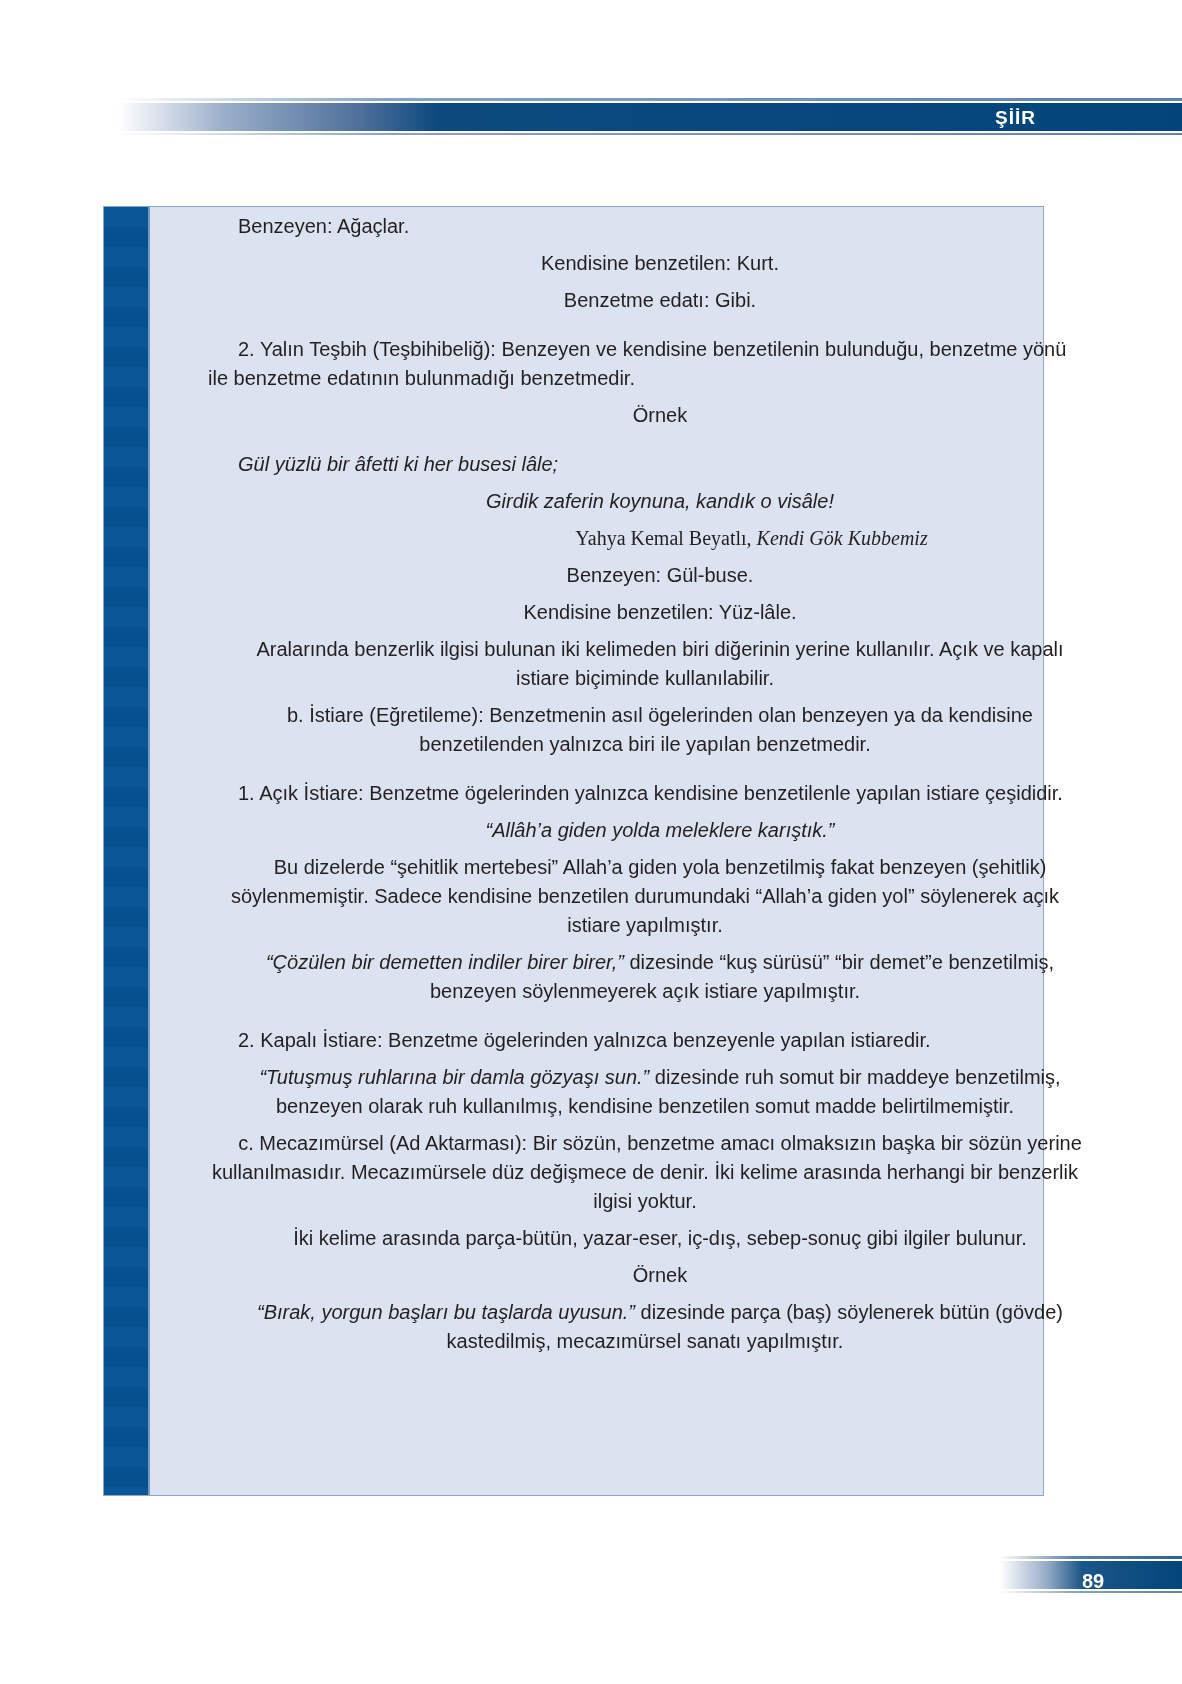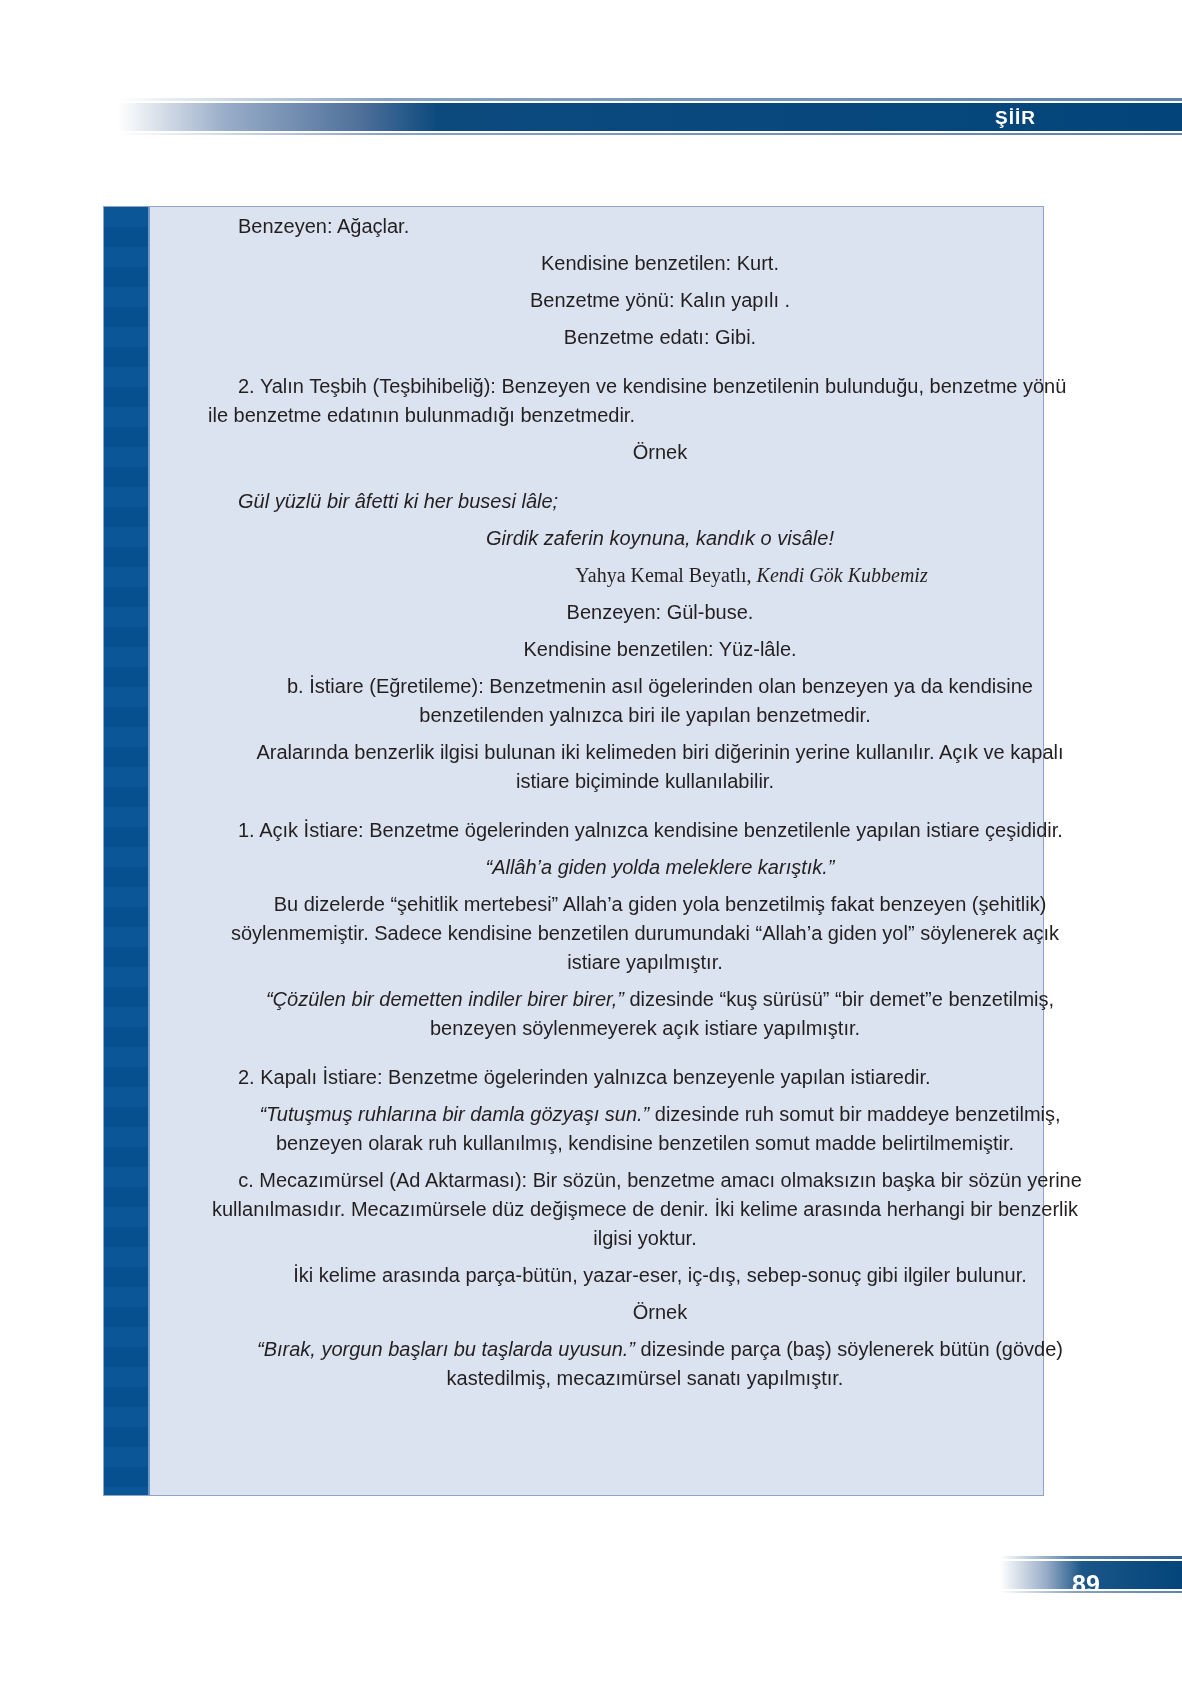--- a/index.html
+++ b/index.html
@@ -29,55 +29,54 @@
   .i { font-style:italic; }
   .center-attr { padding-left:213px;font-family:Liberation Serif, serif; }
 
   .page-band { position:absolute; left:1000px; top:1556px; width:182px; height:38px; }
   .page-band .line-top { position:absolute; left:0; right:0; top:0; height:3px;
     background:linear-gradient(to right, rgba(255,255,255,0) 0%, #5d82ad 40%, #2f5f95 100%); }
   .page-band .bar { position:absolute; left:0; right:0; top:5px; height:28px;
     background:linear-gradient(to right, #ffffff 0%, #9aaec9 25%, #1b5688 45%, #03457a 100%); }
   .page-band .line-bot { position:absolute; left:0; right:0; top:35px; height:2px;
     background:linear-gradient(to right, rgba(255,255,255,0) 0%, #8aa3c4 40%, #5d82ad 100%); }
-  .page-number { position:absolute; left:72px; top:9px; color:#fff; font-weight:bold; font-size:25px; }
+  .page-number { position:absolute; left:82px; top:9px; color:#fff; font-weight:bold; font-size:20px; }
 </style>
 </head>
 <body>
 
 <div class="header-band">
   <div class="line-top"></div>
   <div class="bar">
     <span class="header-title">ŞİİR</span>
   </div>
   <div class="line-bot"></div>
 </div>
 
 <div class="content-box">
   <div class="strip"></div>
   <div class="strip-edge"></div>
 </div>
 
 <div class="text">
   <p class="ind">Benzeyen: Ağaçlar.</p>
   <p class="ind gap-s">Kendisine benzetilen: Kurt.</p>
-  <p class="ind gap-s">Benzetme yönü: Kalın yapılı .</p>
   <p class="ind gap-s">Benzetme edatı: Gibi.</p>
 
   <p class="ind gap-l"><span class="b">2. Yalın Teşbih (Teşbihibeliğ):</span><span> Benzeyen ve kendisine benzetilenin bulunduğu, benzetme yönü ile benzetme edatının bulunmadığı benzetmedir.</span></p>
   <p class="ind gap-s">Örnek</p>
 
   <p class="ind i gap-l">Gül yüzlü bir âfetti ki her busesi lâle;</p>
   <p class="ind i gap-s">Girdik zaferin koynuna, kandık o visâle!</p>
   <p class="center-attr gap-s"><span>Yahya Kemal Beyatlı, </span><span class="i">Kendi Gök Kubbemiz</span></p>
   <p class="ind gap-s">Benzeyen: Gül-buse.</p>
   <p class="ind gap-s">Kendisine benzetilen: Yüz-lâle.</p>
 
+  <p class="ind gap-s">Aralarında benzerlik ilgisi bulunan iki kelimeden biri diğerinin yerine kullanılır. Açık ve kapalı istiare biçiminde kullanılabilir.</p>
   <p class="ind gap-s"><span class="b">b. İstiare (Eğretileme):</span><span> Benzetmenin asıl ögelerinden olan benzeyen ya da kendisine benzetilenden yalnızca biri ile yapılan benzetmedir.</span></p>
-  <p class="ind gap-s">Aralarında benzerlik ilgisi bulunan iki kelimeden biri diğerinin yerine kullanılır. Açık ve kapalı istiare biçiminde kullanılabilir.</p>
 
   <p class="ind gap-l"><span class="b">1. Açık İstiare:</span><span> Benzetme ögelerinden yalnızca kendisine benzetilenle yapılan istiare çeşididir.</span></p>
   <p class="ind i gap-s">“Allâh’a giden yolda meleklere karıştık.”</p>
   <p class="ind gap-s">Bu dizelerde “şehitlik mertebesi” Allah’a giden yola benzetilmiş fakat benzeyen (şehitlik) söylenmemiştir. Sadece kendisine benzetilen durumundaki “Allah’a giden yol” söylenerek açık istiare yapılmıştır.</p>
   <p class="ind gap-s"><span class="i">“Çözülen bir demetten indiler birer birer,”</span><span> dizesinde “kuş sürüsü” “bir demet”e benzetilmiş, benzeyen söylenmeyerek açık istiare yapılmıştır.</span></p>
 
   <p class="ind gap-l"><span class="b">2. Kapalı İstiare:</span><span> Benzetme ögelerinden yalnızca benzeyenle yapılan istiaredir.</span></p>
   <p class="ind gap-s"><span class="i">“Tutuşmuş ruhlarına bir damla gözyaşı sun.”</span><span> dizesinde ruh somut bir maddeye benzetilmiş, benzeyen olarak ruh kullanılmış, kendisine benzetilen somut madde belirtilmemiştir.</span></p>
 
   <p class="ind gap-s"><span class="b">c. Mecazımürsel (Ad Aktarması)</span><span>: Bir sözün, benzetme amacı olmaksızın başka bir sözün yerine kullanılmasıdır. Mecazımürsele düz değişmece de denir. İki kelime arasında herhangi bir benzerlik ilgisi yoktur.</span></p>

